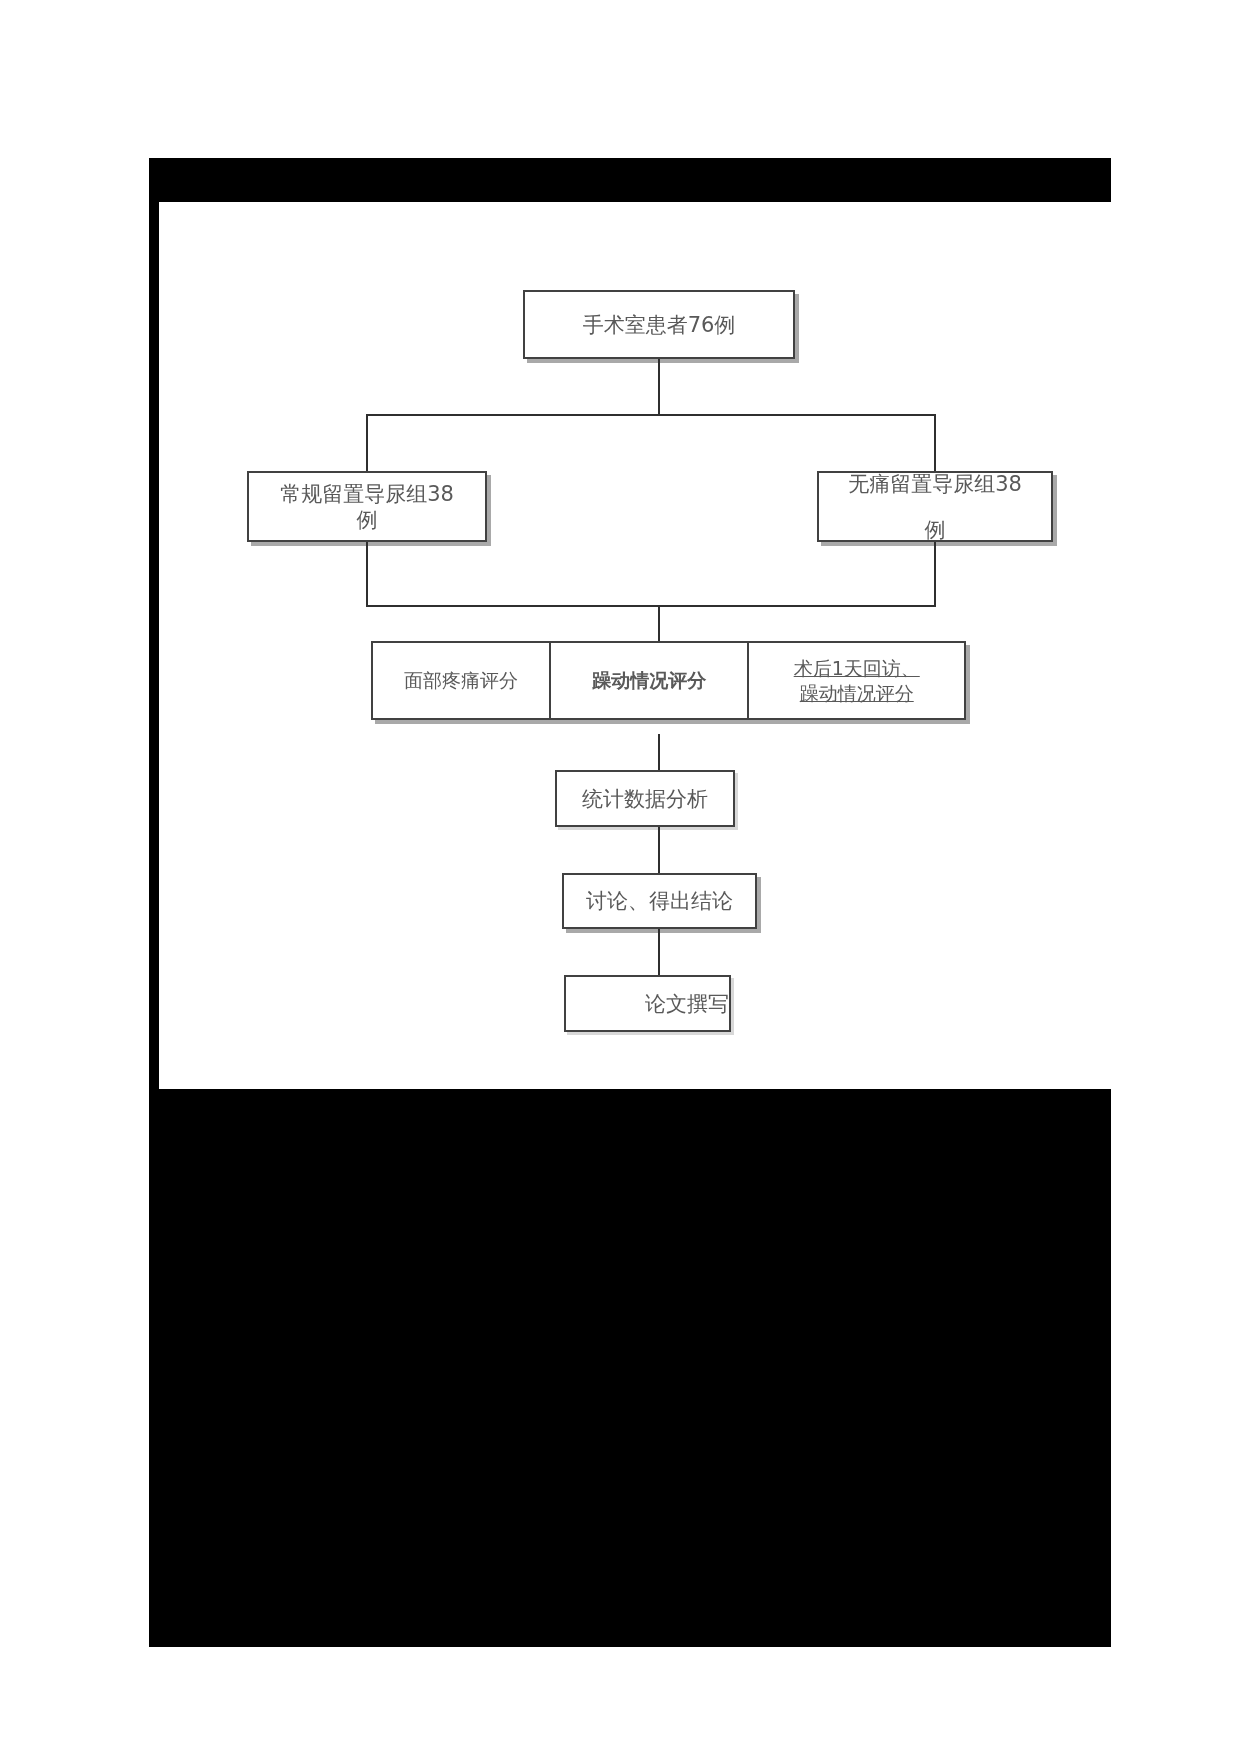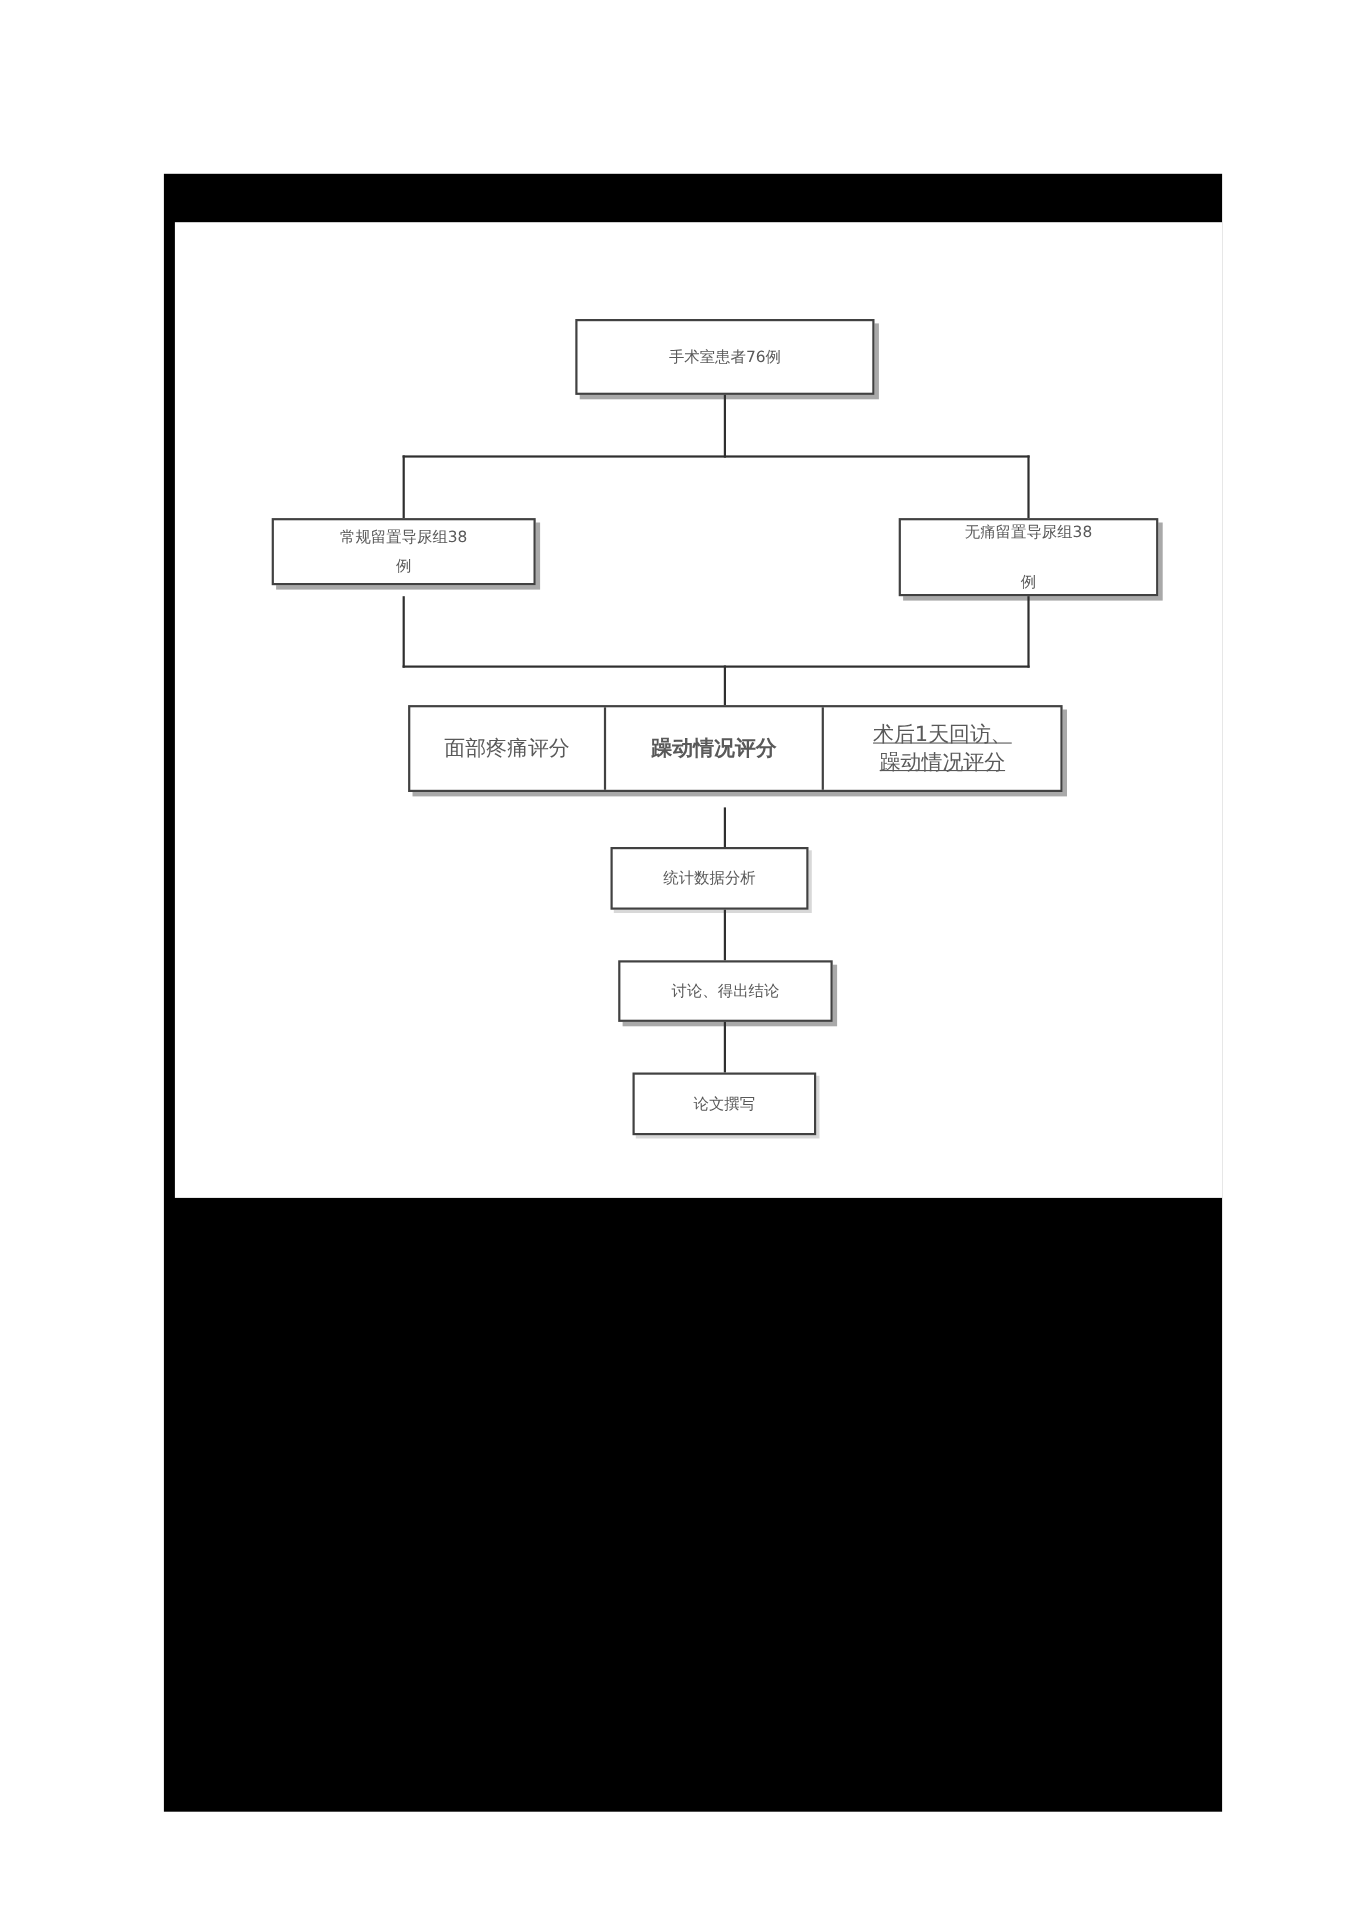--- a/index.html
+++ b/index.html
@@ -30,21 +30,21 @@
   }
   
   .node{
     position:absolute;
     background:var(--paper);
     border:2px solid var(--box-border);
     box-shadow:4px 4px 0 var(--box-shadow);
     display:flex;flex-direction:column;
     align-items:center;justify-content:center;
     color:var(--text);
-    font-size:14px;line-height:26px;
+    font-size:21px;line-height:26px;
     text-align:center;
   }
   .node.no-shadow{box-shadow:3px 3px 0 rgba(169,169,169,0.45);}
   
   .line{position:absolute;background:var(--connector);}
   .vline{width:2px;}
   .hline{height:2px;}
   
   .row{
     position:absolute;left:212px;top:439px;
@@ -76,21 +76,21 @@
     <span>手术室患者76例</span>
   </div>
 
   <div class="line vline" style="left:499px;top:157px;height:57px;"></div>
 
   <div class="line hline" style="left:207px;top:212px;width:570px;"></div>
 
   <div class="line vline" style="left:207px;top:212px;height:57px;"></div>
   <div class="line vline" style="left:775px;top:212px;height:57px;"></div>
 
-  <div class="node" style="left:88px;top:269px;width:240px;height:61px;">
+  <div class="node" style="left:88px;top:269px;width:240px;height:71px;">
     <span>常规留置导尿组38</span>
     <span>例</span>
   </div>
 
   <div class="node" style="left:658px;top:269px;width:236px;height:71px;gap:20px;">
     <span>无痛留置导尿组38</span>
     <span>例</span>
   </div>
 
   <div class="line vline" style="left:207px;top:340px;height:65px;"></div>
@@ -120,17 +120,17 @@
   </div>
 
   <div class="line vline" style="left:499px;top:625px;height:48px;"></div>
 
   <div class="node" style="left:403px;top:671px;width:195px;height:56px;">
     <span>讨论、得出结论</span>
   </div>
 
   <div class="line vline" style="left:499px;top:727px;height:48px;"></div>
 
-  <div class="node no-shadow" style="left:416px;top:773px;width:167px;height:57px;">
+  <div class="node no-shadow" style="left:405px;top:773px;width:167px;height:57px;align-items:flex-end;">
     <span>论文撰写</span>
   </div>
 
 </div>
 
 </body></html>

